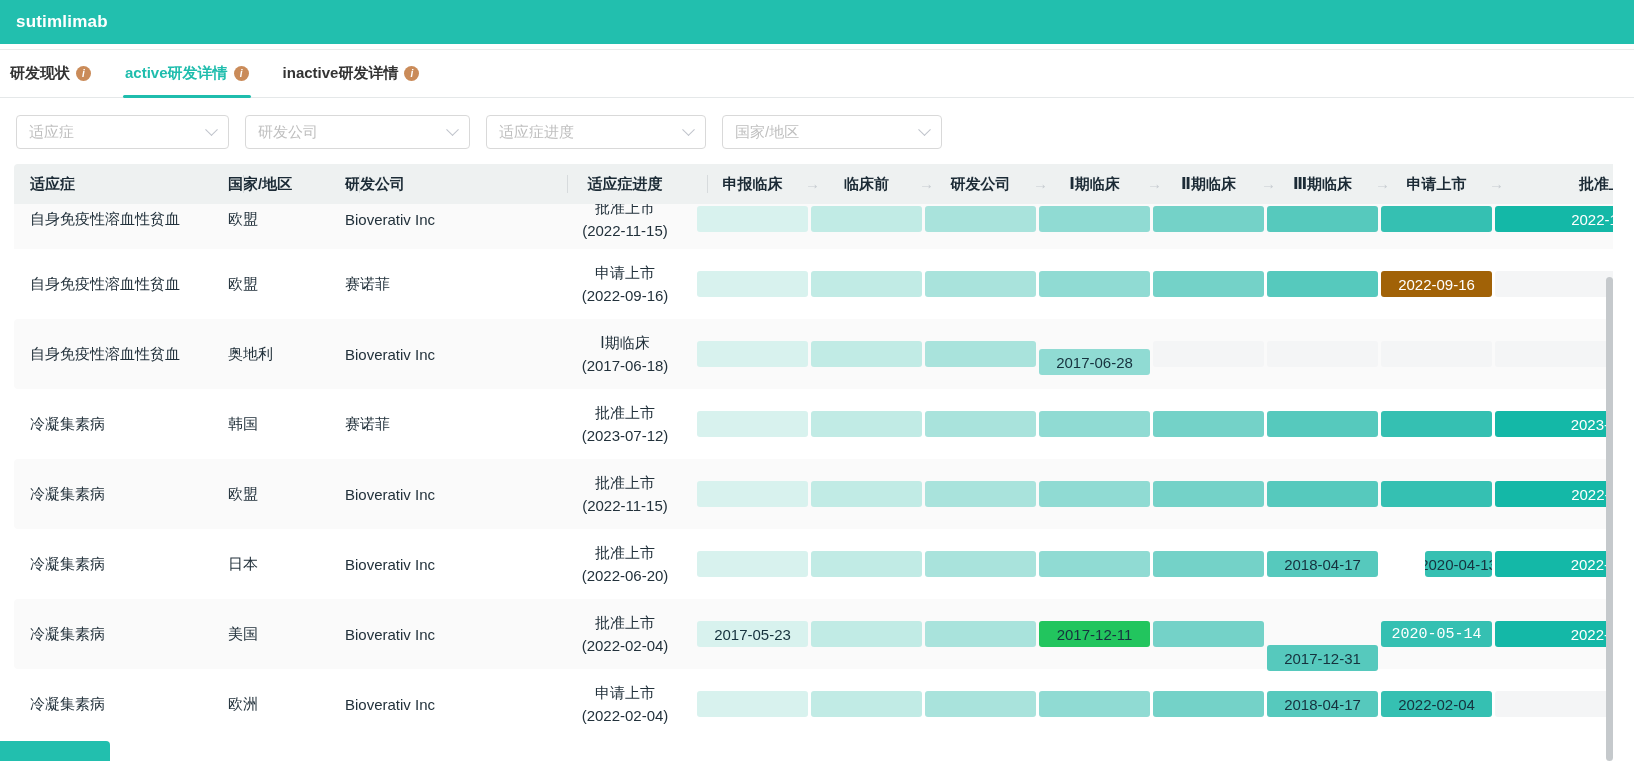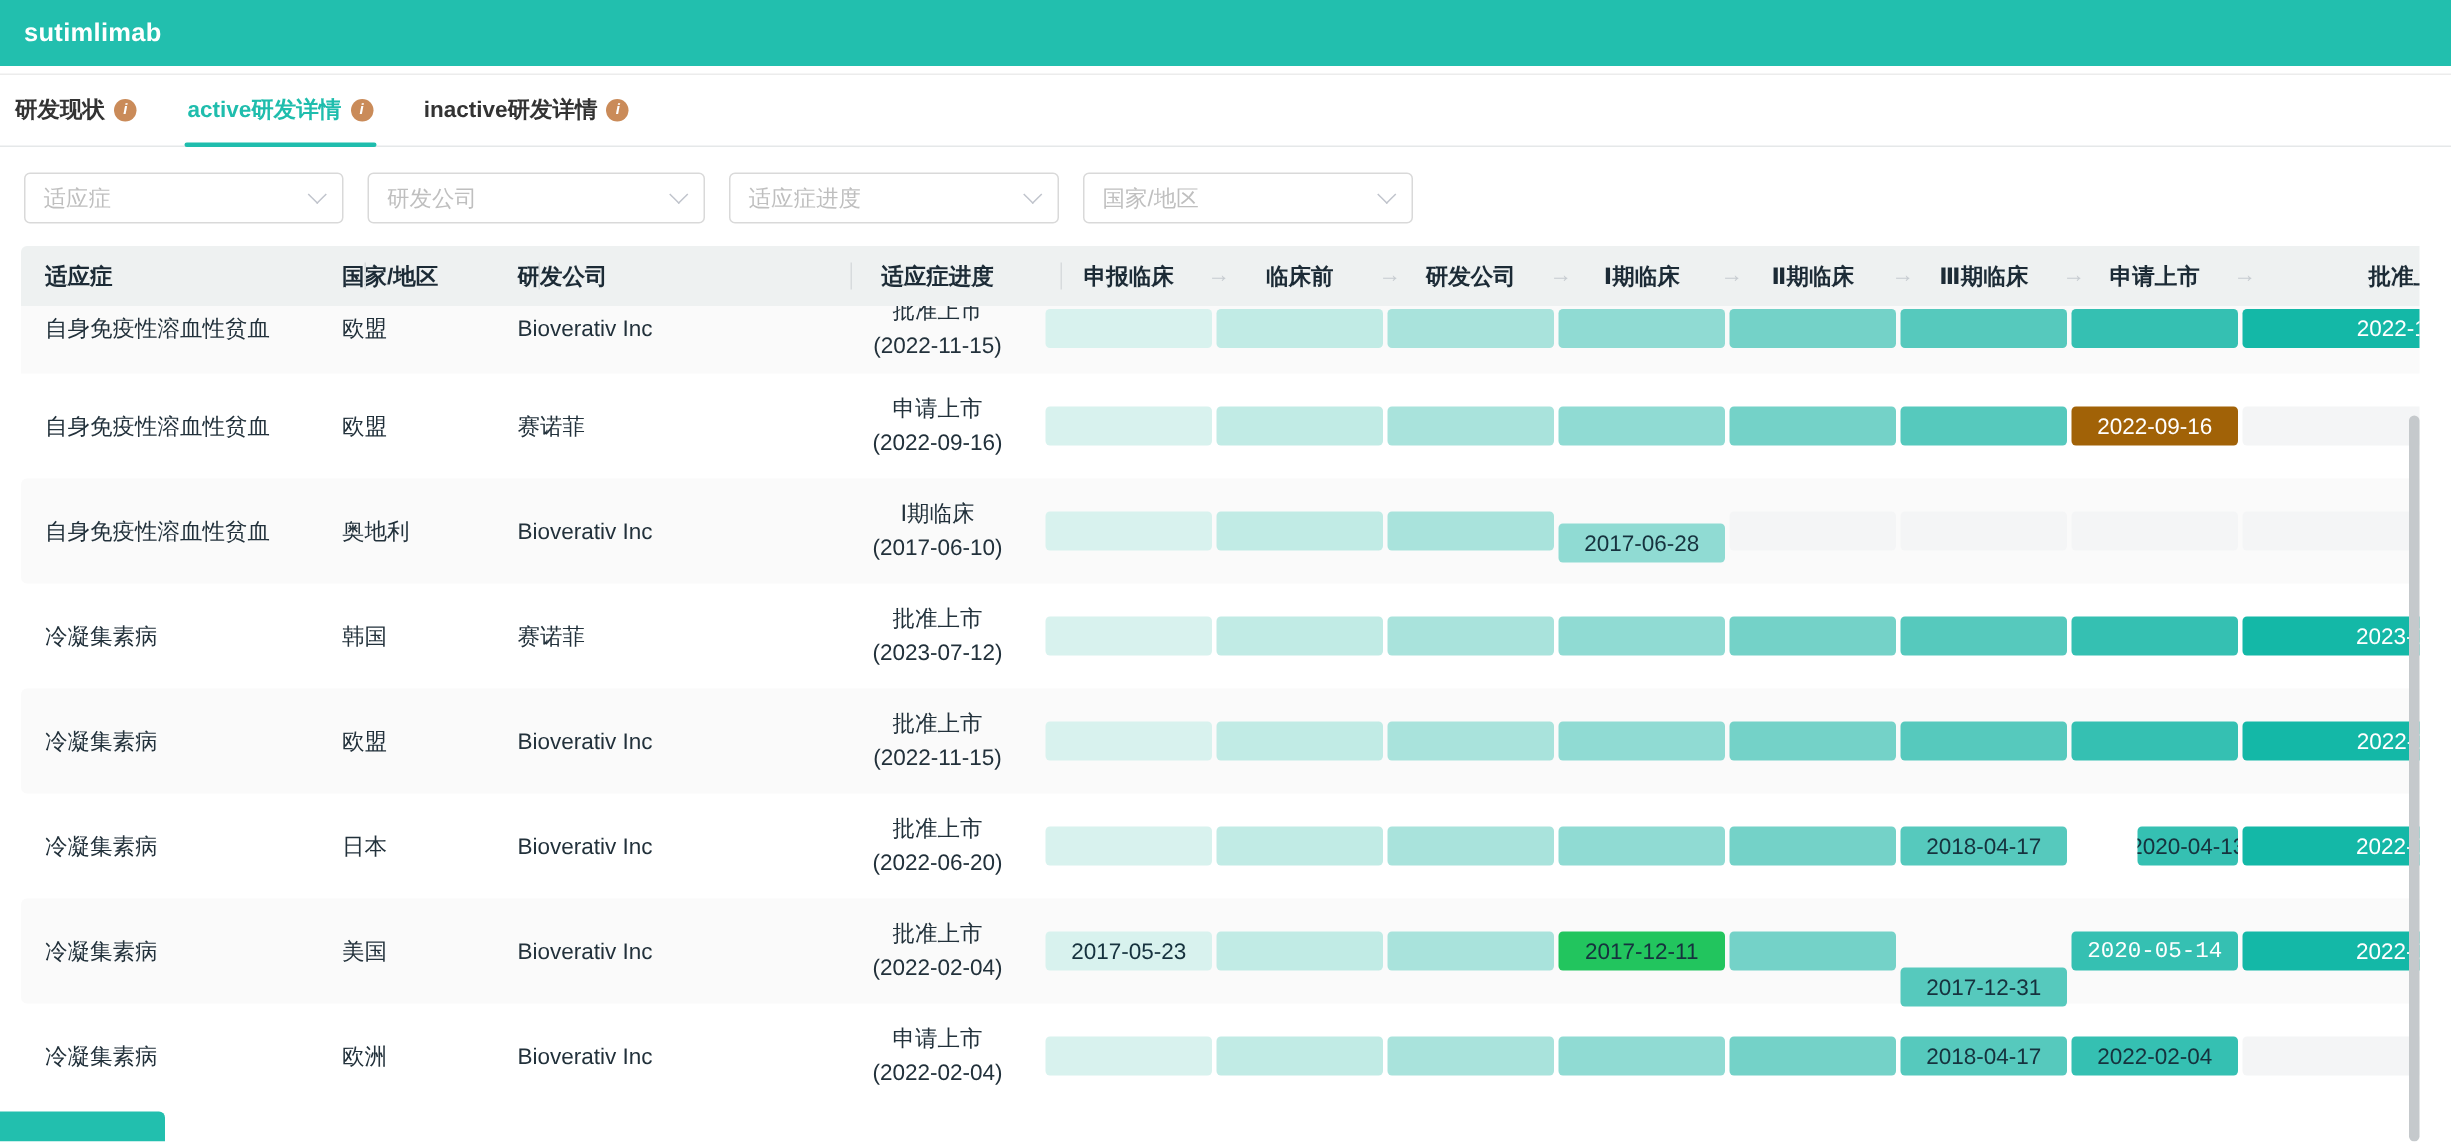--- a/index.html
+++ b/index.html
@@ -192,21 +192,21 @@
         <div class="col-stage last">
           <div class="bar empty"></div>
         </div>
       </div>
       <div class="row striped">
         <div class="col-indication">自身免疫性溶血性贫血</div>
         <div class="col-region">奥地利</div>
         <div class="col-company">Bioverativ Inc</div>
         <div class="col-progress">
           <div class="p1">Ⅰ期临床</div>
-          <div class="p2">(2017-06-10)</div>
+          <div class="p2">(2017-06-18)</div>
         </div>
         <div class="col-stage">
           <div class="bar" style="background: rgb(216, 242, 238);"></div>
         </div>
         <div class="col-stage">
           <div class="bar" style="background: rgb(193, 235, 229);"></div>
         </div>
         <div class="col-stage">
           <div class="bar" style="background: rgb(169, 227, 220);"></div>
         </div>

